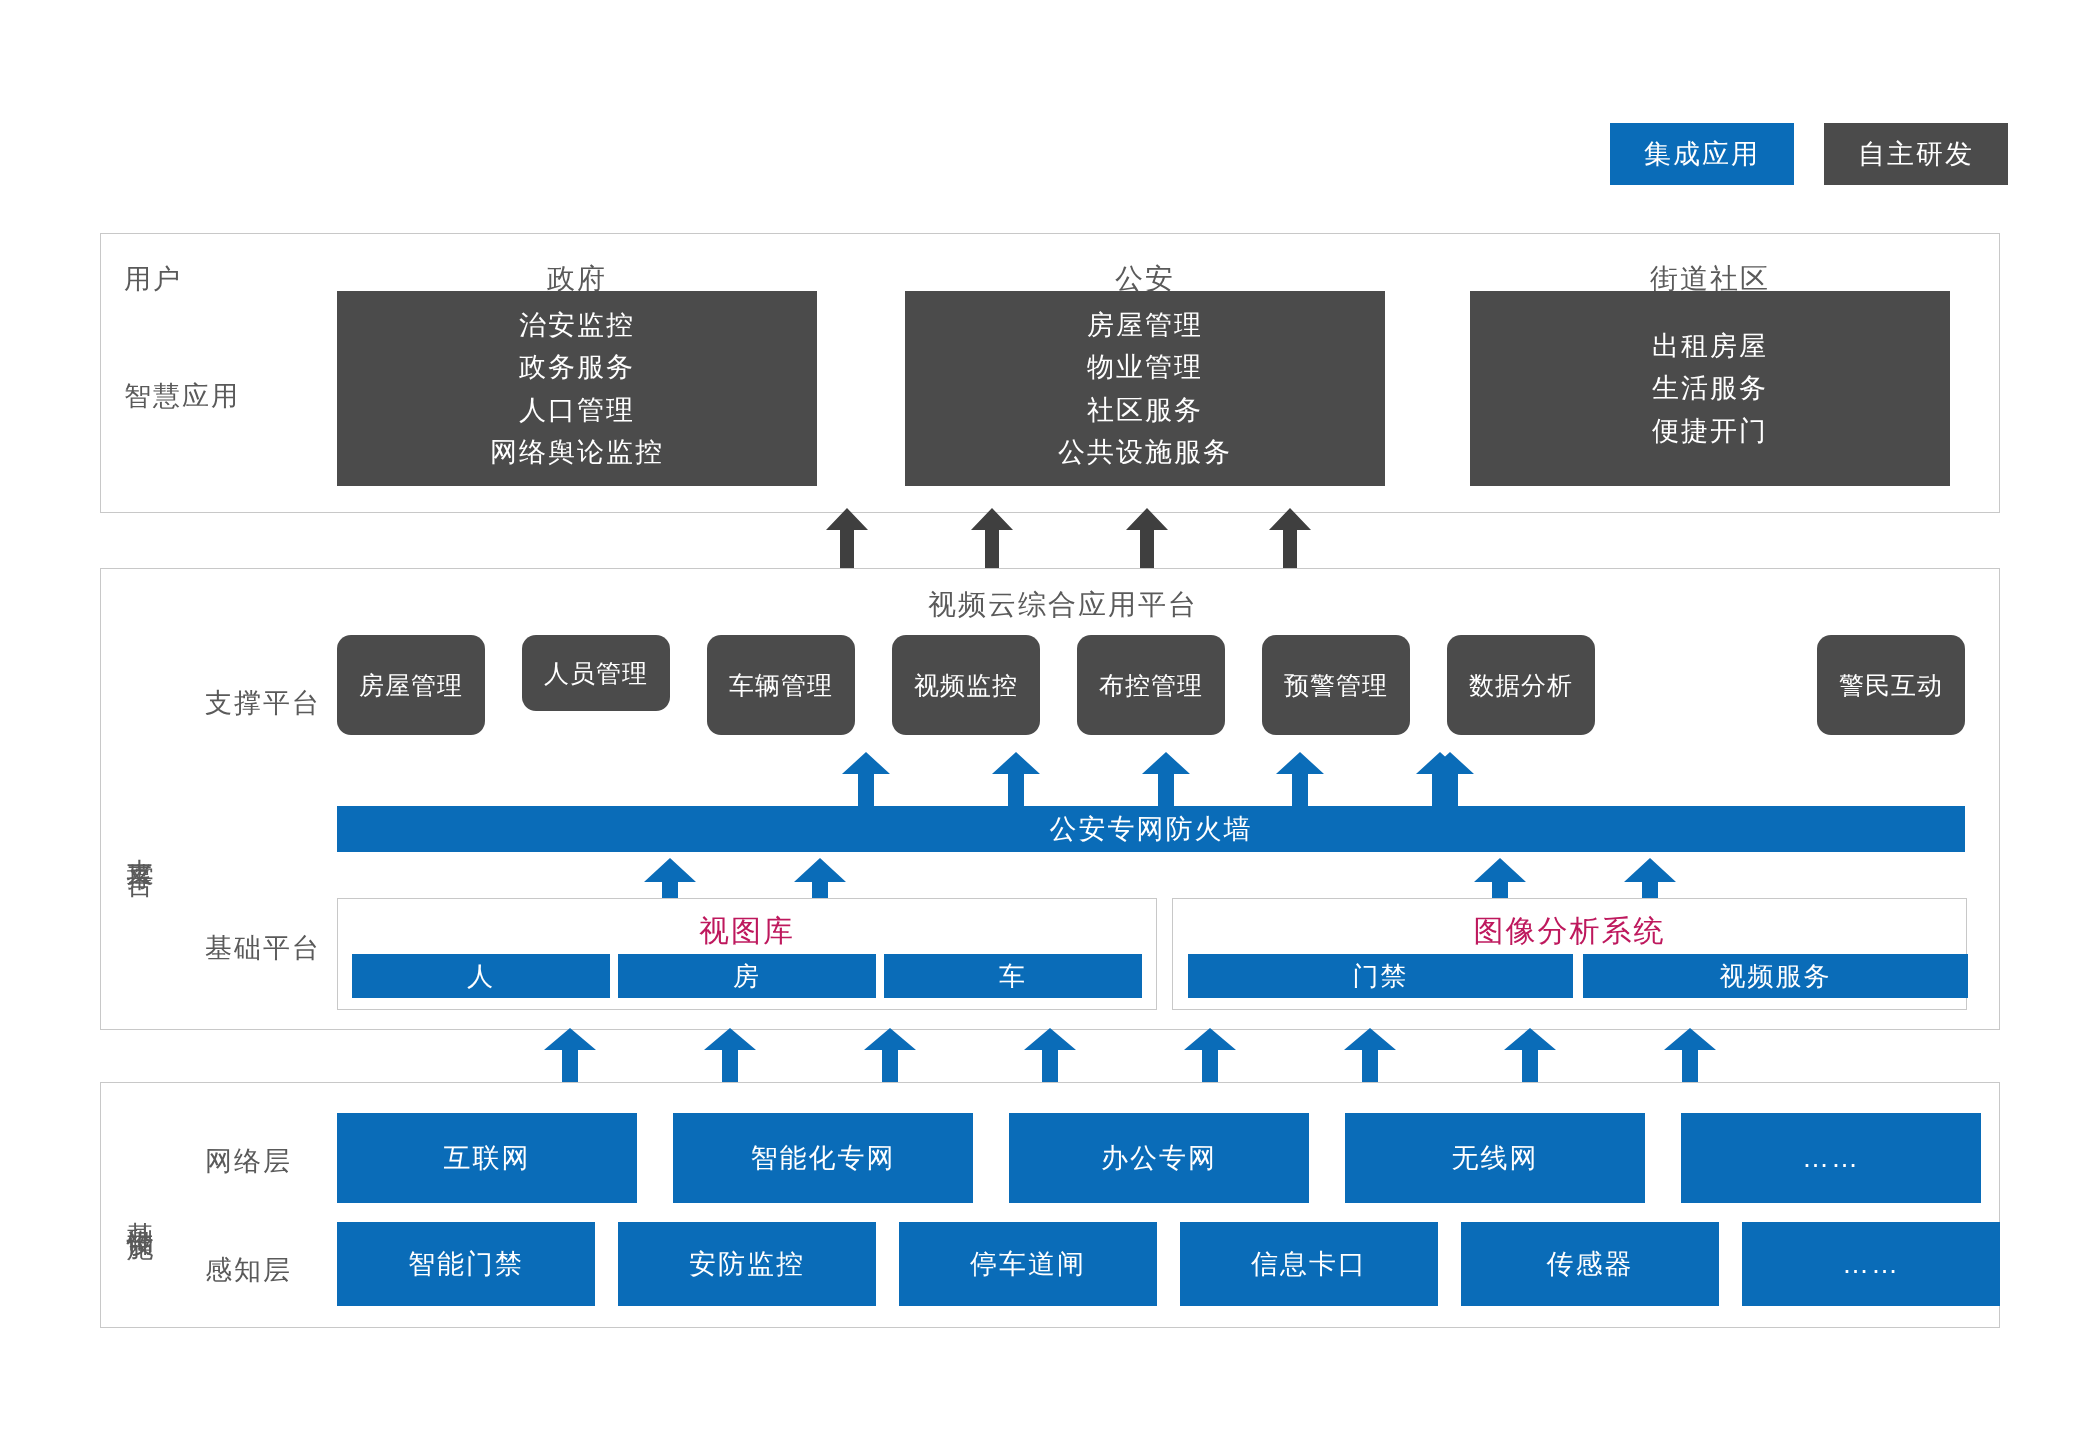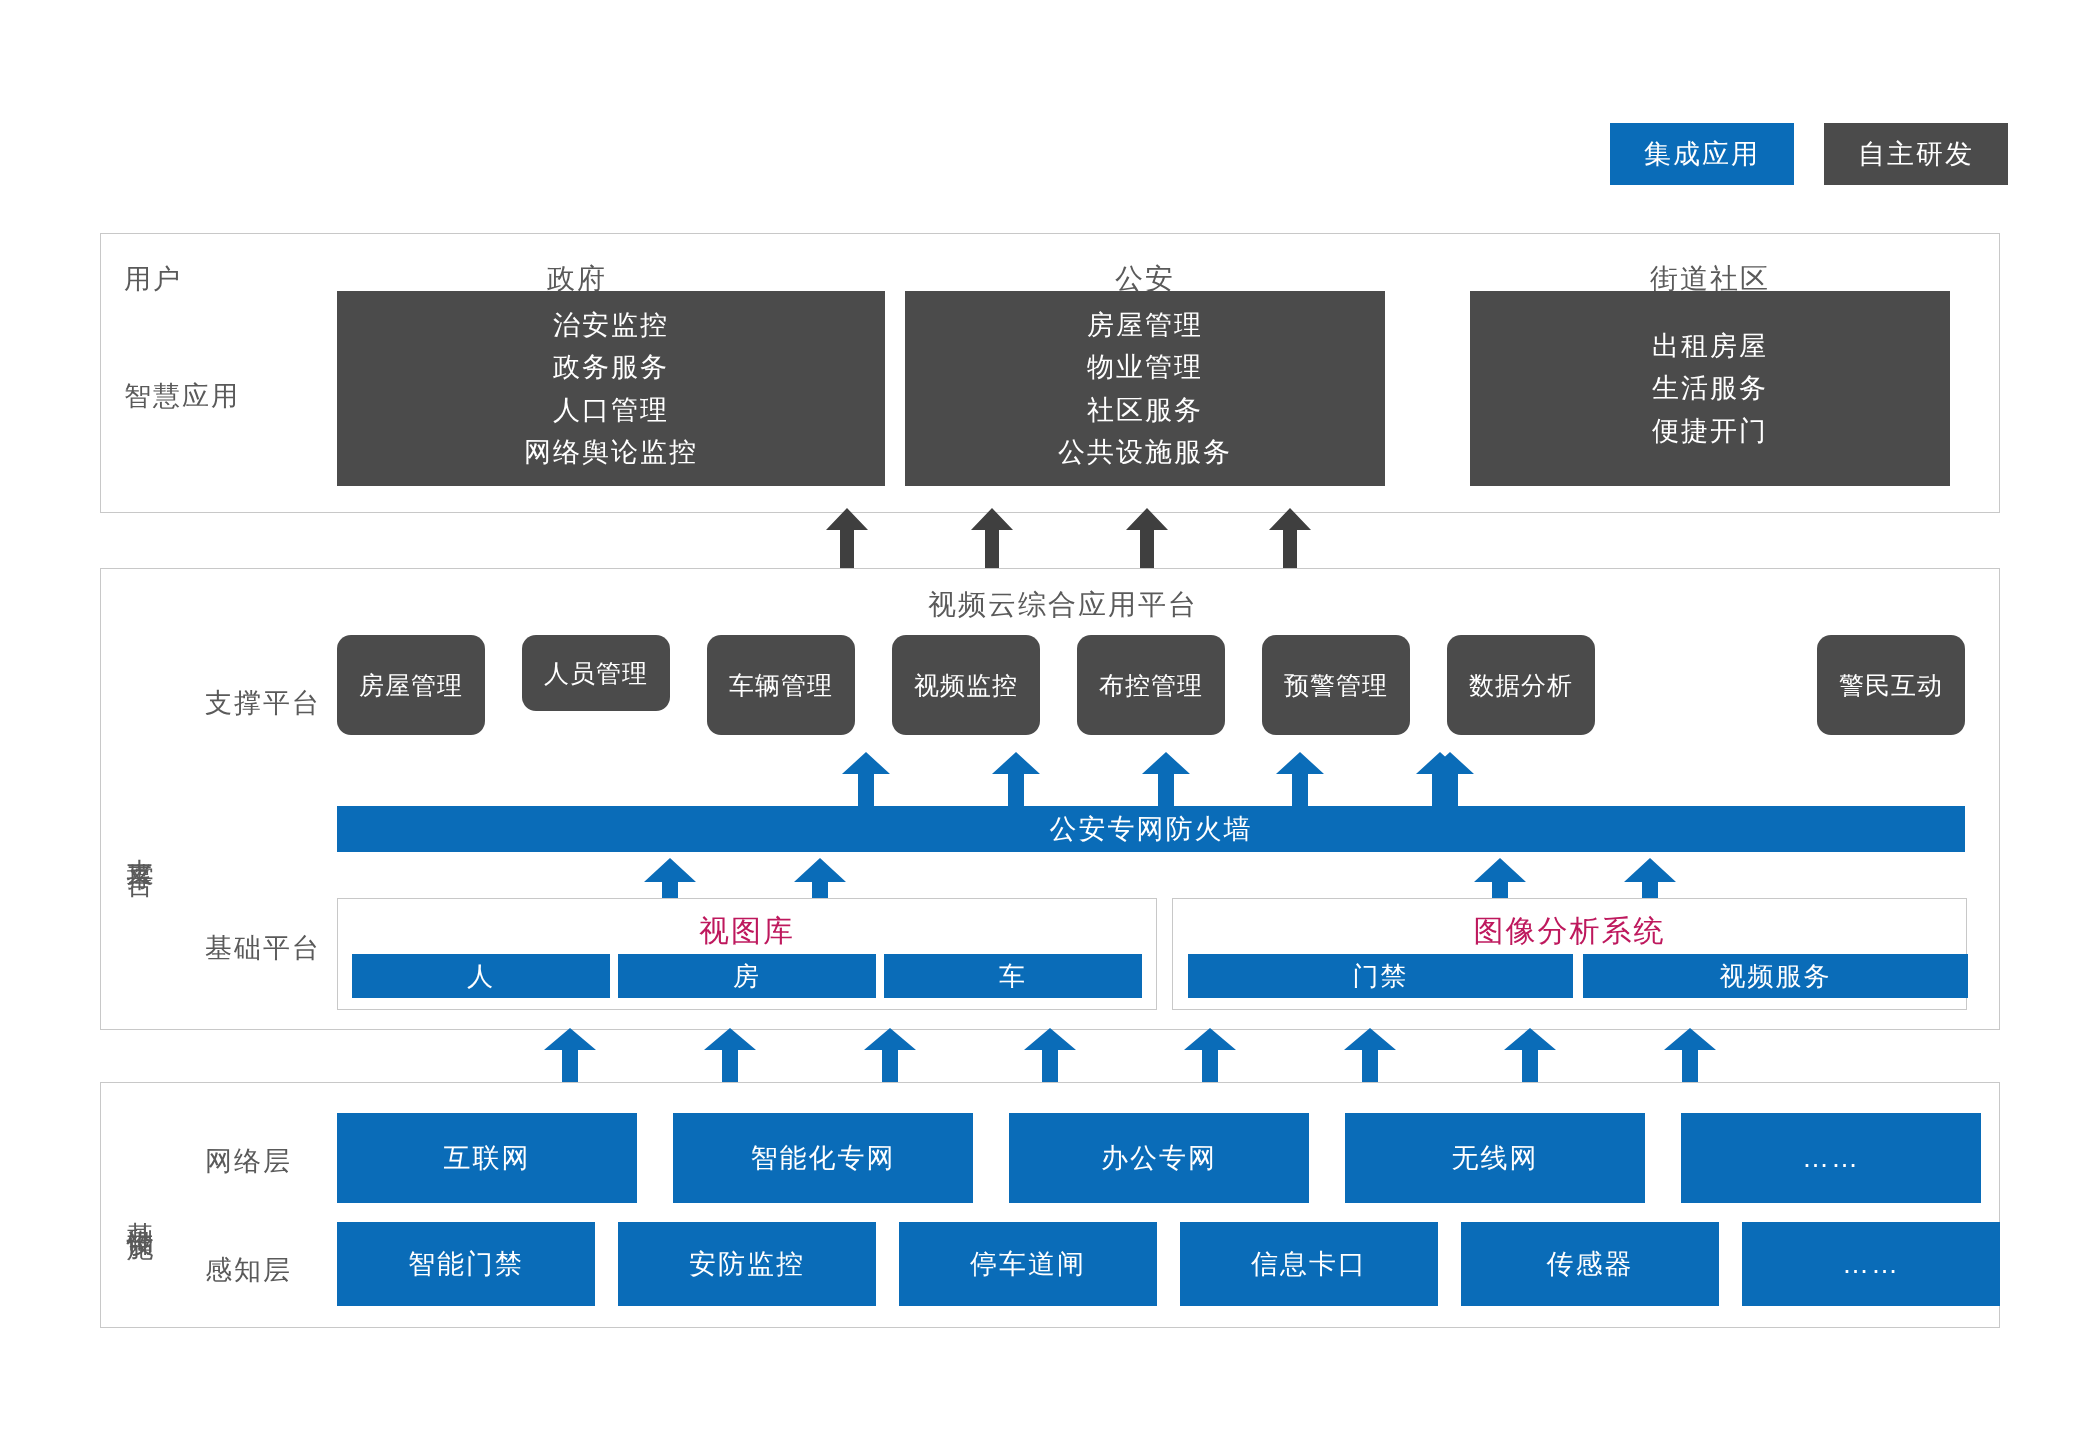--- a/index.html
+++ b/index.html
@@ -112,21 +112,21 @@
     <div class="legend-chip chip-blue">集成应用</div>
     <div class="legend-chip chip-dark">自主研发</div>
   </div>
 
   <div class="panel" style="left:100px; top:233px; width:1900px; height:280px;"></div>
 
   <div class="rlabel" style="left:124px; top:261px;">用户</div>
   <div class="rlabel" style="left:124px; top:378px;">智慧应用</div>
 
   <div class="app-title" style="left:337px; top:260px; width:480px;">政府</div>
-  <div class="app-box" style="left:337px; top:291px; width:548px; height:195px;">
+  <div class="app-box" style="left:337px; top:291px; width:480px; height:195px;">
     <span>治安监控</span>
     <span>政务服务</span>
     <span>人口管理</span>
     <span>网络舆论监控</span>
   </div>
 
   <div class="app-title" style="left:905px; top:260px; width:480px;">公安</div>
   <div class="app-box" style="left:905px; top:291px; width:480px; height:195px;">
     <span>房屋管理</span>
     <span>物业管理</span>

